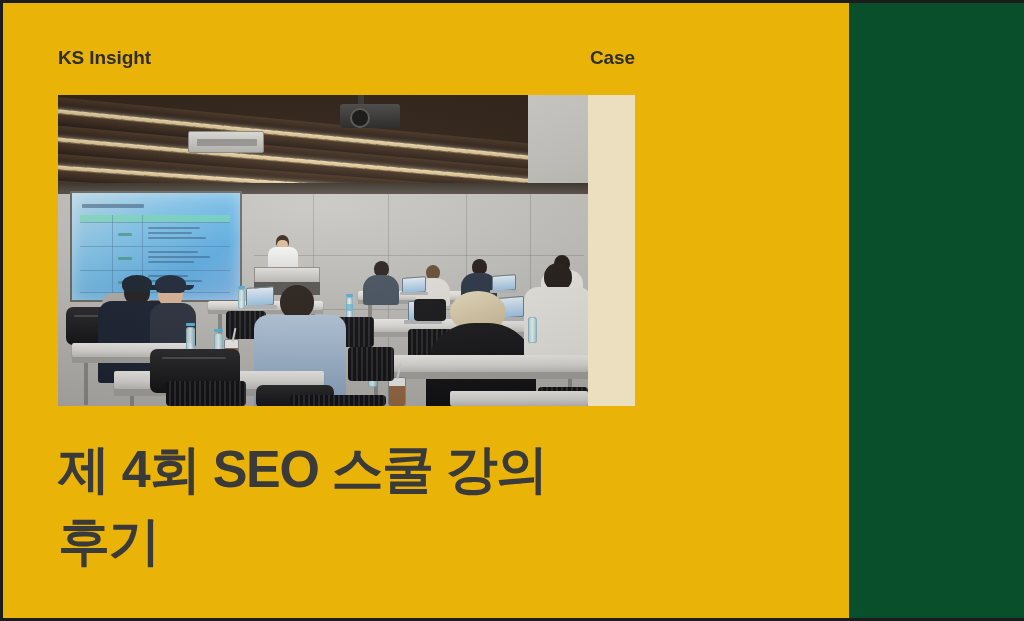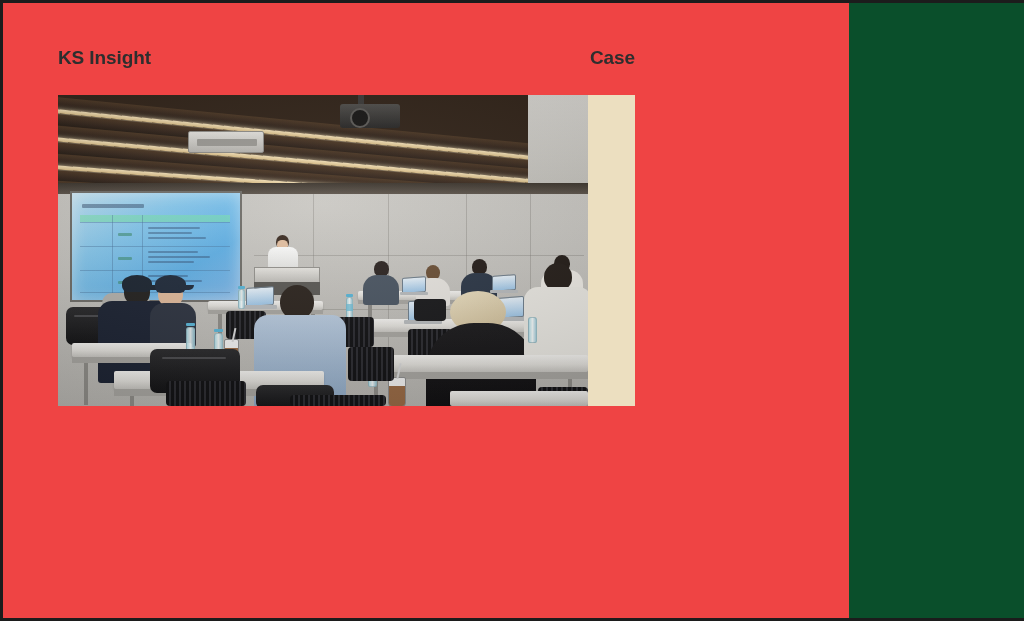--- a/index.html
+++ b/index.html
@@ -13,21 +13,21 @@
     position:relative;
     width:1024px; height:621px;
     background:#1c1c1c;
   }
 
   
   .card {
     position:absolute;
     left:3px; top:3px;
     width:846px; height:615px;
-    background:#ef4444;
+    background:#eab308;
     overflow:hidden;
   }
 
   
   .green-panel {
     position:absolute;
     left:849px; top:3px;
     width:175px; height:615px;
     background:#0a4f2b;
   }
@@ -565,18 +565,20 @@
 
           <div class="desk" style="left:392px;top:296px;width:138px;height:15px;"></div>
 
           <div class="photo-grade"></div>
         </div>
       </div>
 
       <div class="hero-accent"></div>
     </div>
 
+    <div class="title">제 4회 SEO 스쿨 강의
+후기</div>
 
   </div>
 
   <div class="green-panel"></div>
 
 </div>
 
 </body></html>

